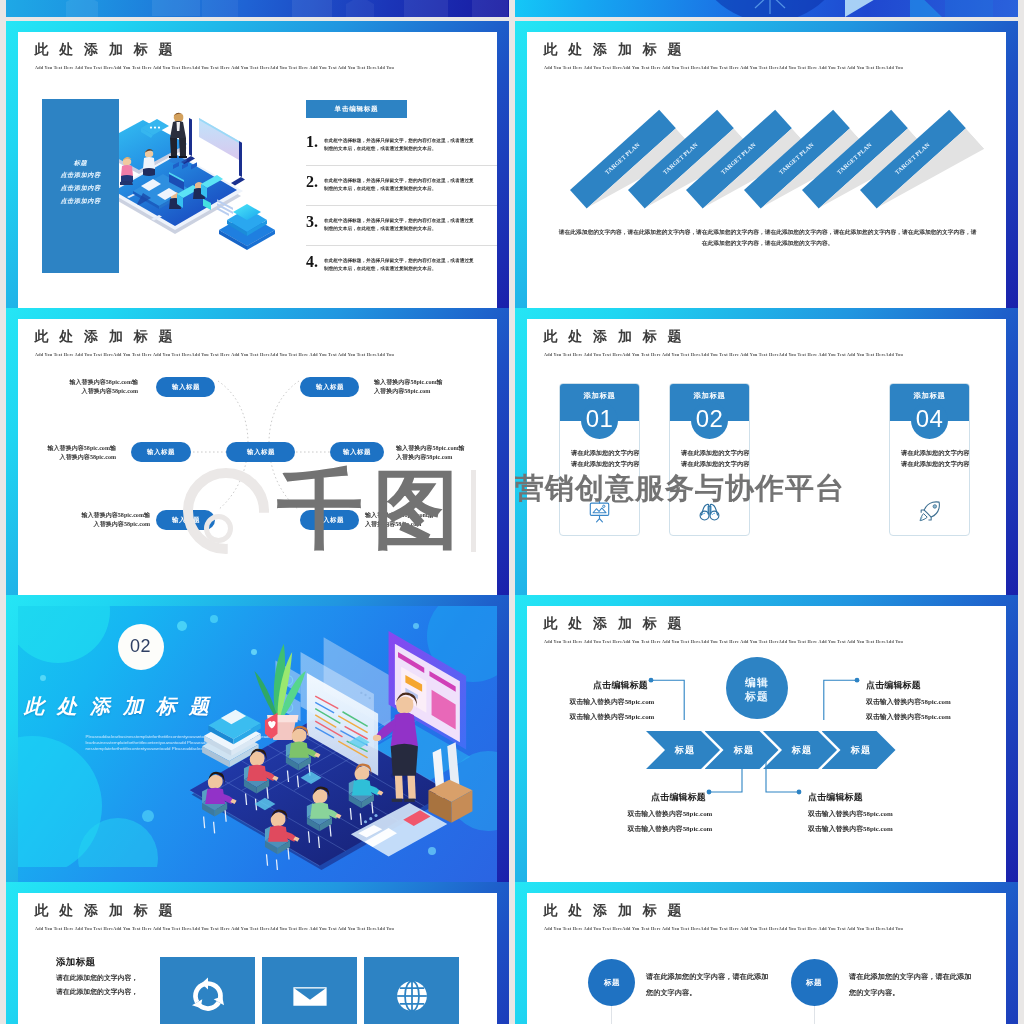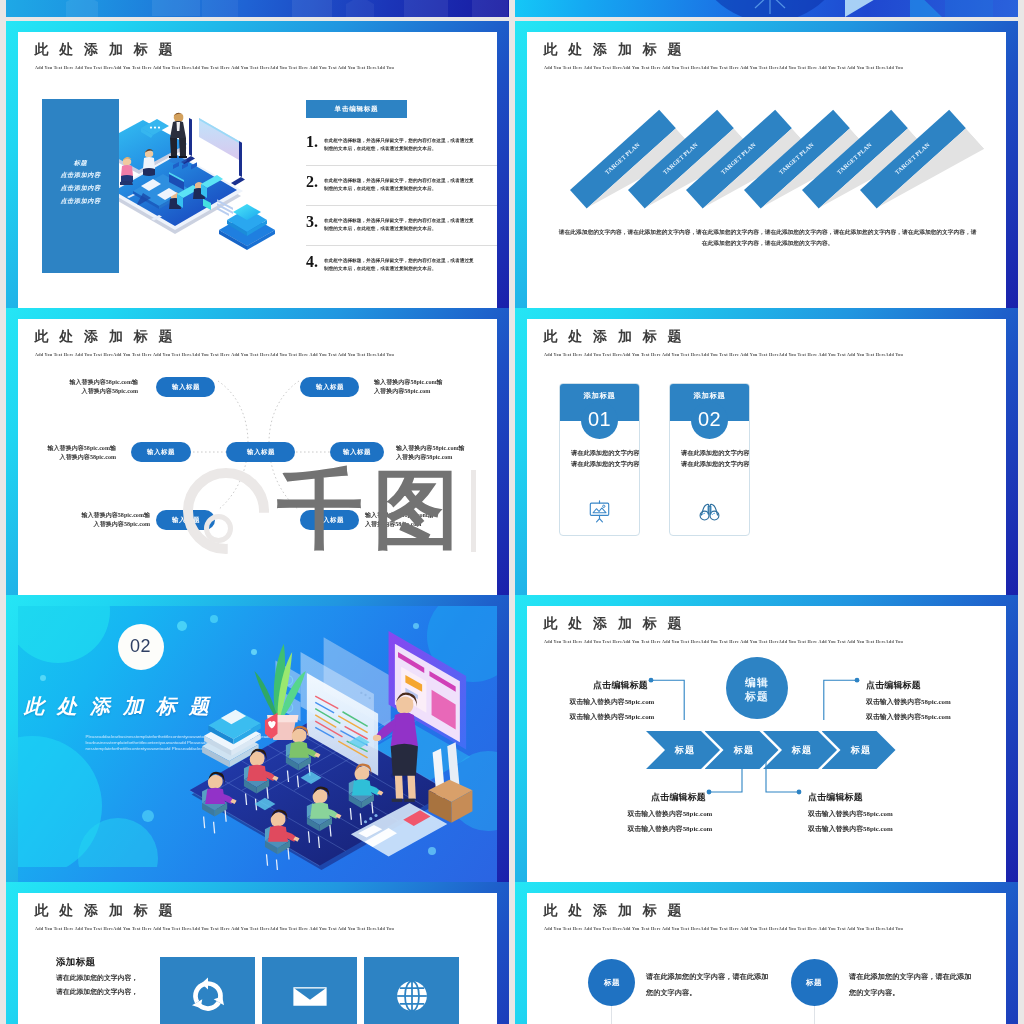--- a/index.html
+++ b/index.html
@@ -100,21 +100,21 @@
      border-radius:4px;background:#fff;overflow:hidden;}
   .s4-head{position:absolute;left:-1px;top:-1px;width:81px;height:38px;background:#2d83c4;
      border-radius:4px 4px 0 0;z-index:1;}
   .s4-ht{position:absolute;left:0;top:8px;width:81px;text-align:center;color:#fff;
      font-size:16px;font-weight:bold;letter-spacing:1.4px;
      font-family:"Liberation Serif","DejaVu Serif",serif;display:block;
      transform:scale(.46);transform-origin:center top;z-index:3;}
   .s4-bub{position:absolute;left:21px;top:18px;width:37px;height:37px;border-radius:50%;
      background:#2d83c4;z-index:2;}
   .s4-num{position:absolute;left:0;top:7px;width:37px;text-align:center;color:#fff;
-     font-size:20px;font-weight:400;line-height:20px;display:block;letter-spacing:.5px;
+     font-size:24px;font-weight:400;line-height:20px;display:block;letter-spacing:.5px;
      font-family:"Liberation Sans","DejaVu Sans",sans-serif;}
   .s4-body{position:absolute;left:11px;top:65px;width:70px;}
   .s4-l{display:block;white-space:nowrap;font-size:11px;color:#333;font-weight:bold;height:11.3px;
      font-family:"Liberation Serif","DejaVu Serif",serif;transform:scale(.565);transform-origin:left top;}
   .s4-ico{position:absolute;left:28px;top:116px;width:23px;height:23px;}
 
   
   .s5-inner{background:none;}
   .s5-bg{position:absolute;inset:0;
      background:linear-gradient(125deg,#17c8f0 0%,#16b6f2 18%,#1f92ef 42%,#2176ea 66%,#2b63e2 100%);}
@@ -522,20 +522,40 @@
           <circle cx="10.4" cy="21.6" r="5.0" fill="none" stroke="#2e6f9e" stroke-width="1.35"></circle>
           <path d="M17.8 9.0 C20.7 9.0 22.7 12.4 23.7 16.2 L25.1 21.0" fill="none" stroke="#2e6f9e" stroke-width="1.35" stroke-linecap="round"></path>
           <path d="M17.8 9.0 C17.0 9.0 16.8 9.8 16.8 10.6 L16.8 19.0" fill="none" stroke="#2e6f9e" stroke-width="1.35" stroke-linecap="round"></path>
           <circle cx="21.6" cy="21.6" r="5.0" fill="none" stroke="#2e6f9e" stroke-width="1.35"></circle>
           <path d="M8.1 20.4 a3.3 3.3 0 0 1 2.5 -1.5" fill="none" stroke="#4fa3dd" stroke-width="1.1" stroke-linecap="round"></path>
           <path d="M19.3 20.4 a3.3 3.3 0 0 1 2.5 -1.5" fill="none" stroke="#4fa3dd" stroke-width="1.1" stroke-linecap="round"></path>
         </svg>
       </div>
 
 
+      <div class="s4-card" style="left:362px">
+        <div class="s4-head">
+          <span class="s4-ht">添加标题</span>
+        </div>
+        <div class="s4-bub">
+          <span class="s4-num">04</span>
+        </div>
+        <div class="s4-body">
+          <span class="s4-l">请在此添加您的文字内容，</span>
+          <span class="s4-l">请在此添加您的文字内容，</span>
+        </div>
+        <svg class="s4-ico" viewBox="2 2 29 28">
+          <path d="M13.8 18.2 L18.6 23.0 C23.0 21.2 27.2 16.6 28.4 12.2 C29.2 9.2 29.0 6.2 28.6 4.2 C26.6 3.8 23.6 3.6 20.6 4.4 C16.2 5.6 11.6 9.8 9.8 14.2 Z" fill="none" stroke="#3d6f91" stroke-width="1.35" stroke-linejoin="round"></path>
+          <circle cx="23.2" cy="9.6" r="2.2" fill="#8fb8d0" stroke="#3d6f91" stroke-width="1.0"></circle>
+          <path d="M9.8 14.2 L6.0 14.2 L6.0 17.6" fill="none" stroke="#3d6f91" stroke-width="1.35" stroke-linejoin="round"></path>
+          <path d="M18.6 23.0 L18.6 26.8 L15.2 26.8" fill="none" stroke="#3d6f91" stroke-width="1.35" stroke-linejoin="round"></path>
+          <path d="M9.0 18.6 C7.0 20.6 5.4 24.0 4.6 27.6 C8.2 26.8 11.6 25.2 13.6 23.2 Z" fill="none" stroke="#3d6f91" stroke-width="1.25" stroke-linejoin="round"></path>
+          <path d="M7.2 23.0 L5.4 26.8" fill="none" stroke="#6fa7c4" stroke-width="1.0" stroke-linecap="round"></path>
+        </svg>
+      </div>
     </div>
   </div>
 
   <div class="slide left" style="top:595px;">
     <div class="frameA"></div>
     <div class="inner s5-inner">
       <div class="s5-bg"></div>
       <svg class="s5-blobs" viewBox="0 0 479 261">
         <circle cx="40" cy="5" r="52" fill="#23e6f0" opacity=".55"></circle>
         <circle cx="14" cy="200" r="70" fill="#1fd8f5" opacity=".55"></circle>
@@ -942,14 +962,15 @@
         <span class="s8-l">您的文字内容。</span>
       </div>
     </div>
   </div>
 
   <div class="wm">
     <div class="wm-ring"></div>
     <div class="wm-dot"></div>
     <div class="wm-text wm-logo">千图</div>
     <div class="wm-bar"></div>
+    <div class="wm-text wm-l1">营销创意服务与协作平台</div>
   </div>
 </div>
 
 </body></html>

